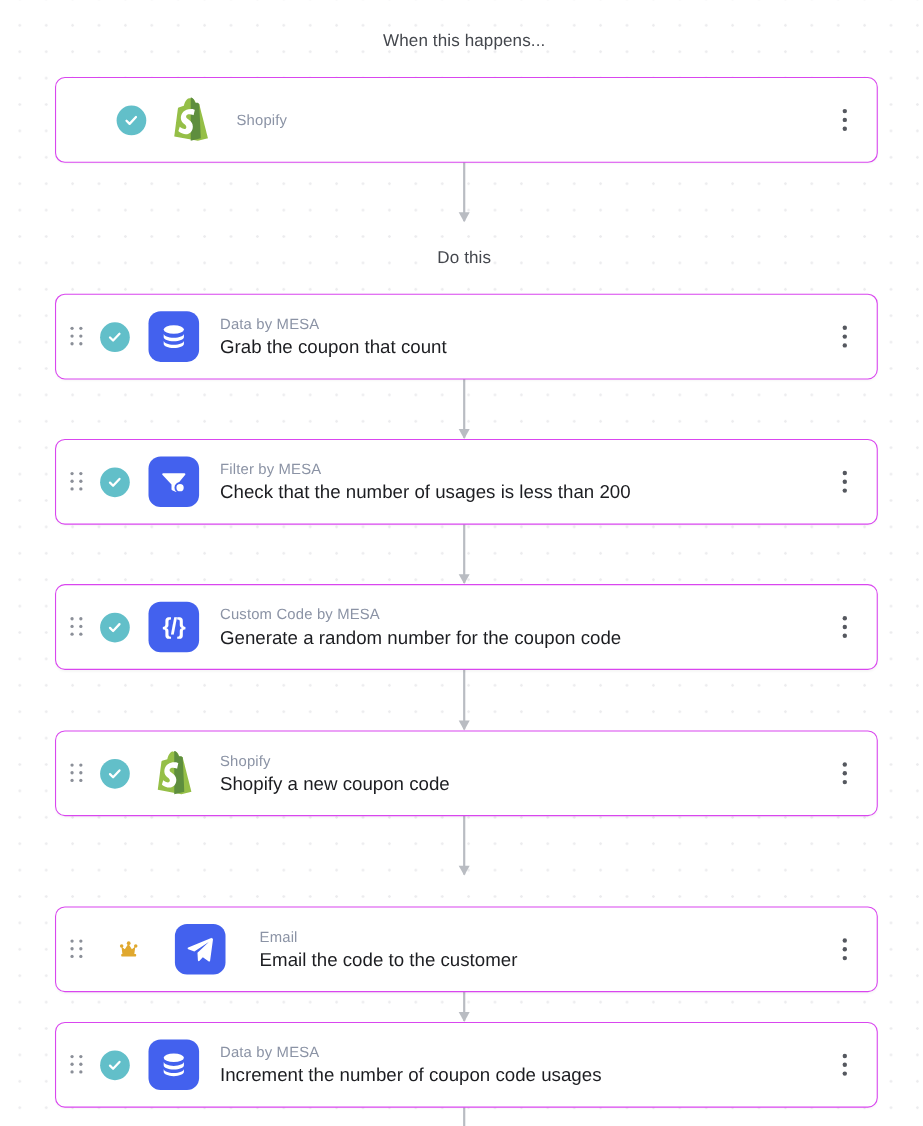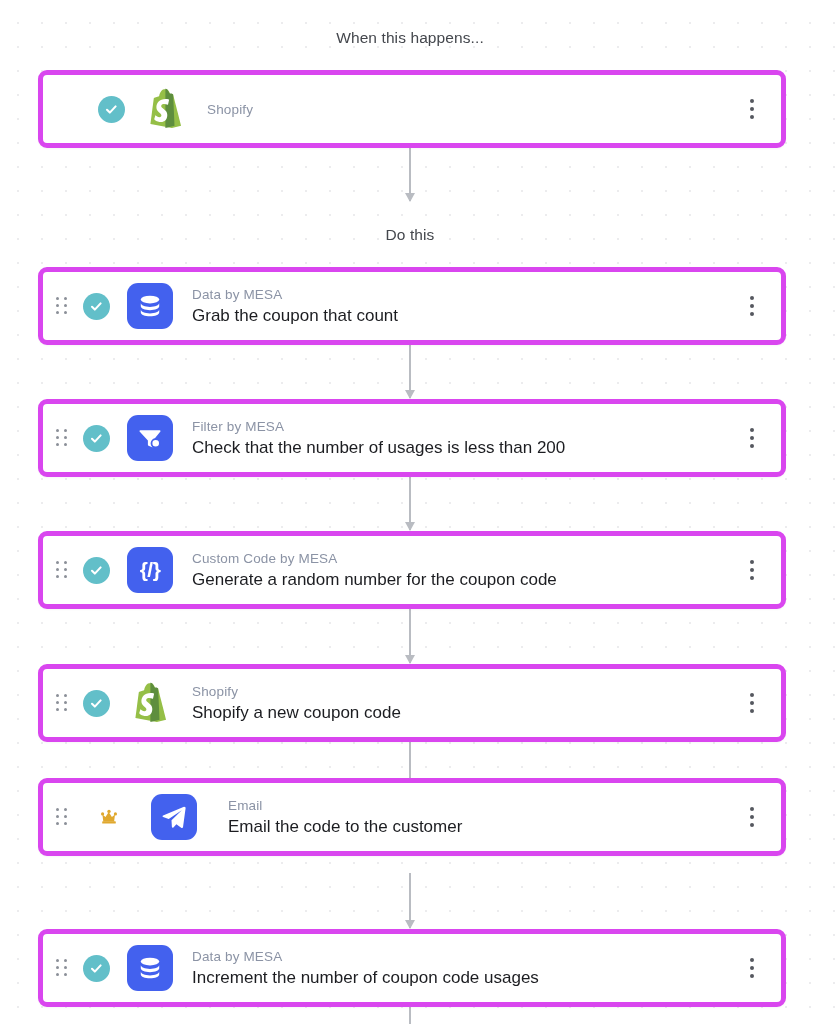--- a/index.html
+++ b/index.html
@@ -15,20 +15,21 @@
     background-position: 6px 11px;
     font-family: "Liberation Sans", sans-serif;
     overflow: hidden;
     position: relative;
   }
 
   .canvas {
     position: relative;
     width: 678px;
     height: 1024px;
+    margin-left: 12px;
   }
 
   
   .section-label {
     position: absolute;
     left: 0;
     width: 820px;
     text-align: center;
     font-size: 15.5px;
     color: #44474d;
@@ -55,21 +56,21 @@
     border-top: 9px solid #b9bcc2;
   }
 
   
   .card {
     position: absolute;
     left: 38px;
     width: 748px;
     height: 78px;
     background: #ffffff;
-    border: 5px solid #d946ef;
+    border: 1px solid #d946ef;
     border-radius: 9px;
     box-shadow: 0 1px 2px rgba(16,24,40,0.035);
     display: flex;
     align-items: center;
     box-sizing: border-box;
   }
 
   .drag-handle {
     width: 14px;
     height: 20px;
@@ -341,21 +342,21 @@
       <div class="app-name">Shopify</div>
       <div class="step-title">Shopify a new coupon code</div>
     </div>
     <div class="kebab">
         <i></i>
         <i></i>
         <i></i>
       </div>
   </div>
 
-  <div class="card" style="top:778px;gap:12px;">
+  <div class="card" style="top:824px;gap:12px;">
     <div class="drag-handle">
         <i></i>
         <i></i>
         <i></i>
         <i></i>
         <i></i>
         <i></i>
       </div>
     <div class="status crown">
       <svg width="22" height="18" viewBox="0 0 22 18">

